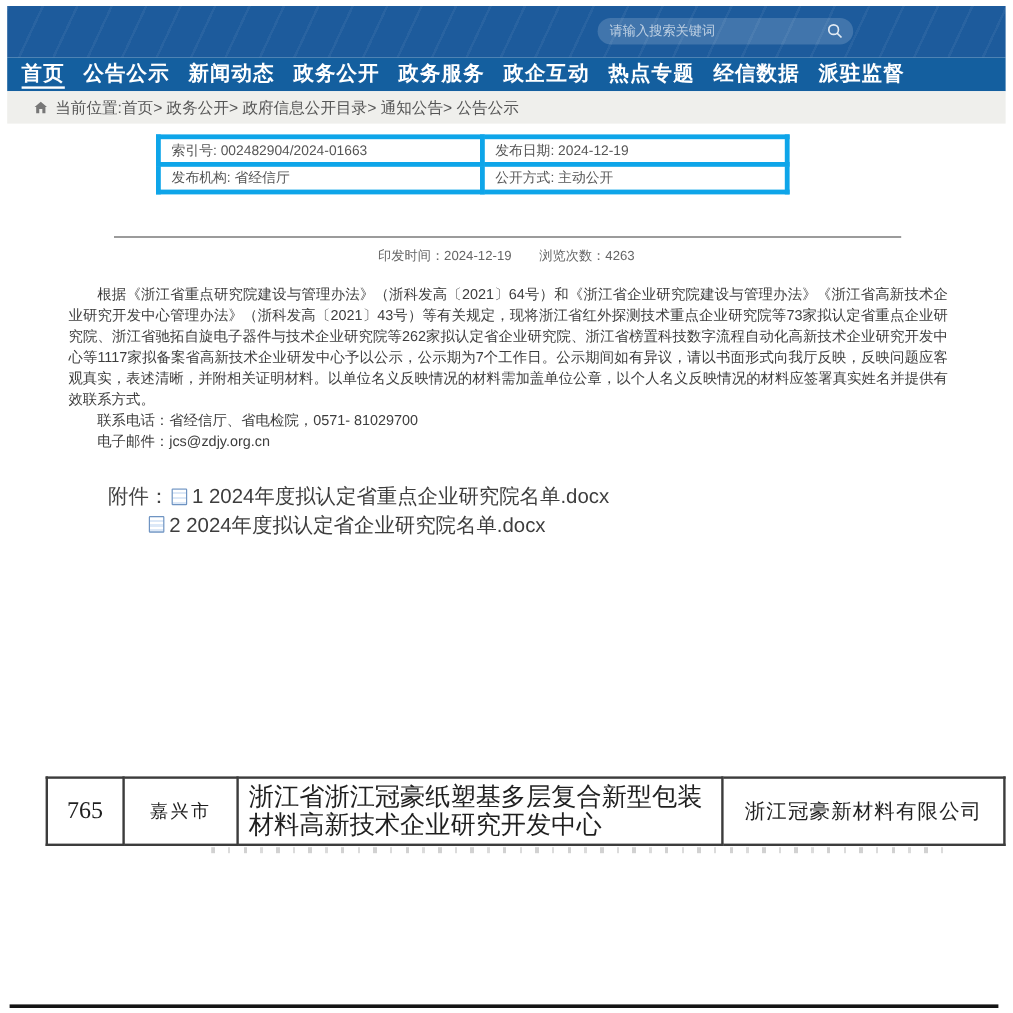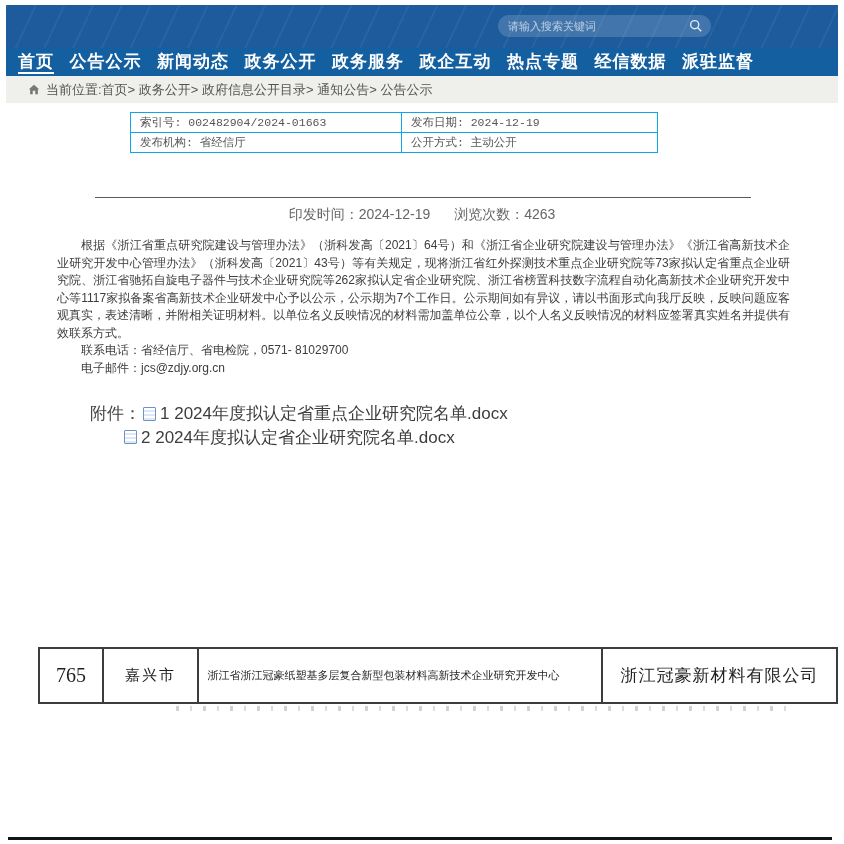--- a/index.html
+++ b/index.html
@@ -26,29 +26,29 @@
     height:28px;line-height:28px;cursor:pointer;white-space:nowrap;}
   .nav-item.active::after{content:"";position:absolute;left:0;right:0;bottom:2px;height:2px;background:#ffffff;}
 
   
   .breadcrumb{position:absolute;left:0;top:71px;width:832px;height:27px;background:#efefec;
     display:flex;align-items:center;padding-left:22px;box-sizing:border-box;color:#555;font-size:13px;}
   .home-icon{width:12px;height:12px;margin-right:6px;display:block;}
 
   
   .doc-info{position:absolute;left:124px;top:107px;width:528px;border-collapse:collapse;}
-  .doc-info td{border:1px solid #0ea5e9;font-size:11.5px;color:#555;height:19px;padding:0 0 0 9px;font-family:Liberation Mono, monospace;}
+  .doc-info td{border:4px solid #0ea5e9;font-size:11.5px;color:#555;height:19px;padding:0 0 0 9px;}
   .doc-info td.c1{width:269px;}
   .doc-info td.c2{width:257px;}
 
   
   .art-title{position:absolute;left:0;top:164px;width:832px;text-align:center;
     font-size:17px;font-weight:bold;color:#1c1c1c;letter-spacing:0.5px;}
   .rule{position:absolute;left:89px;top:192px;width:656px;height:1px;background:#5a5a5a;}
-  .meta{position:absolute;left:0;top:201px;width:832px;text-align:center;font-size:14px;color:#666;}
+  .meta{position:absolute;left:0;top:201px;width:832px;text-align:center;font-size:11px;color:#666;}
   .meta span{margin:0 10px;}
 
   .flow{position:absolute;left:51px;top:232px;width:733px;font-size:12px;color:#3d3d3d;
     line-height:17.5px;}
   .para{text-indent:2em;text-align:justify;margin:0;}
   .contact{padding-left:2em;}
 
   .attach{margin-top:28px;padding-left:33px;font-size:17px;color:#444;}
   .attach-row{display:flex;align-items:center;margin-bottom:6px;}
   .attach-row.second{padding-left:34px;}
@@ -57,21 +57,21 @@
     background:linear-gradient(#dce8f7 0 0) ,repeating-linear-gradient(#ffffff 0 2px,#5d86c0 2px 4px);
     background-blend-mode:lighten;flex:0 0 auto;}
   .attach-link{cursor:pointer;color:#3d3d3d;}
 
   
   .doc-table{position:absolute;left:32px;top:642px;border-collapse:collapse;
     font-family:"Liberation Serif","DejaVu Serif",serif;color:#1f1f1f;}
   .doc-table td{border:2px solid #3c3c3c;text-align:center;vertical-align:middle;}
   .doc-table .no{width:60px;font-size:20px;}
   .doc-table .city{width:92px;font-size:15px;letter-spacing:2px;}
-  .doc-table .center{width:388px;font-size:11px;text-align:left;padding:4px 8px;line-height:23px;}
+  .doc-table .center{width:388px;font-size:21px;text-align:left;padding:4px 8px;line-height:23px;}
   .doc-table .company{width:232px;font-size:17px;letter-spacing:1px;}
   .doc-table tr{height:55px;}
 
   .partial-row{position:absolute;left:170px;top:701px;width:620px;height:5px;opacity:0.45;
     background:repeating-linear-gradient(90deg,#9a9a9a 0 3px,transparent 3px 14px,#b0b0b0 14px 16px,transparent 16px 27px);}
 
   .bottom-line{position:absolute;left:2px;top:832px;width:824px;height:2.5px;background:#141414;}
 </style>
 </head>
 <body>

